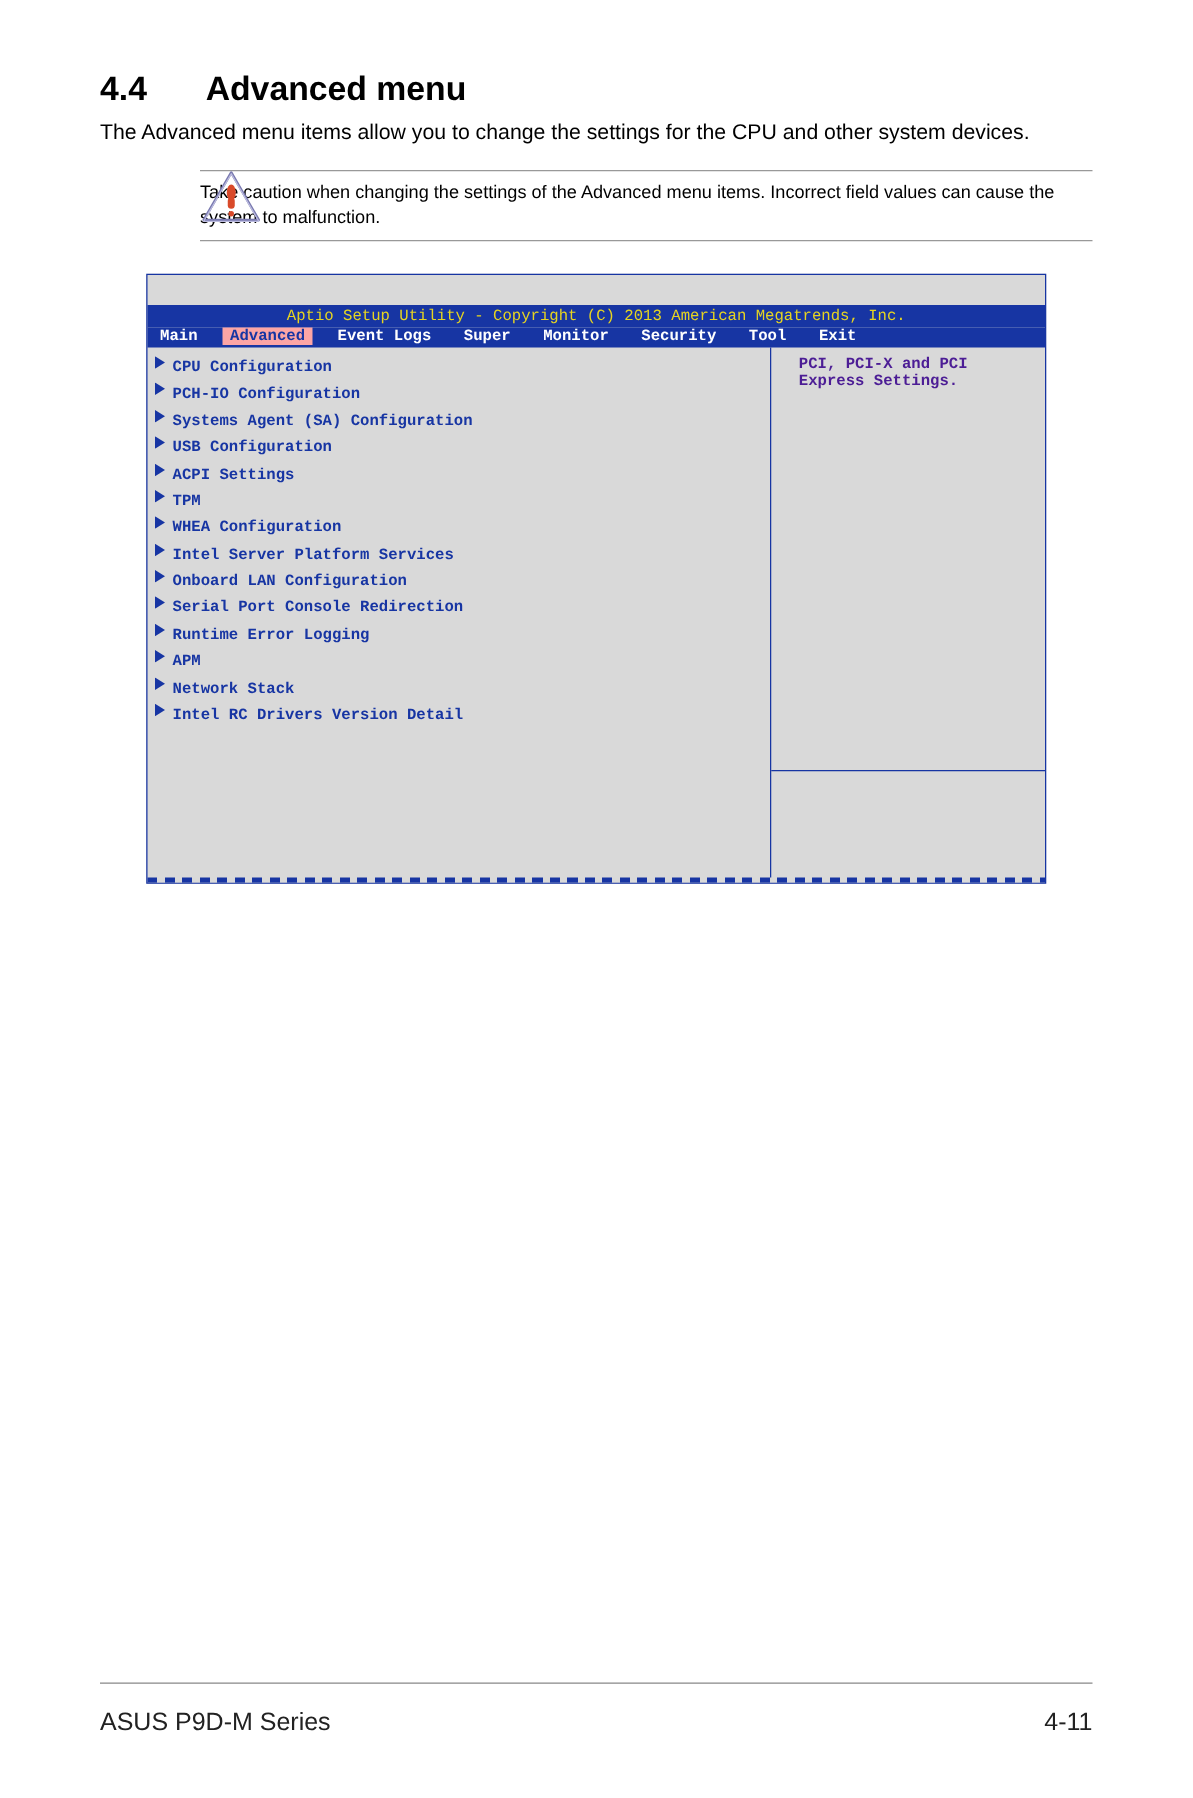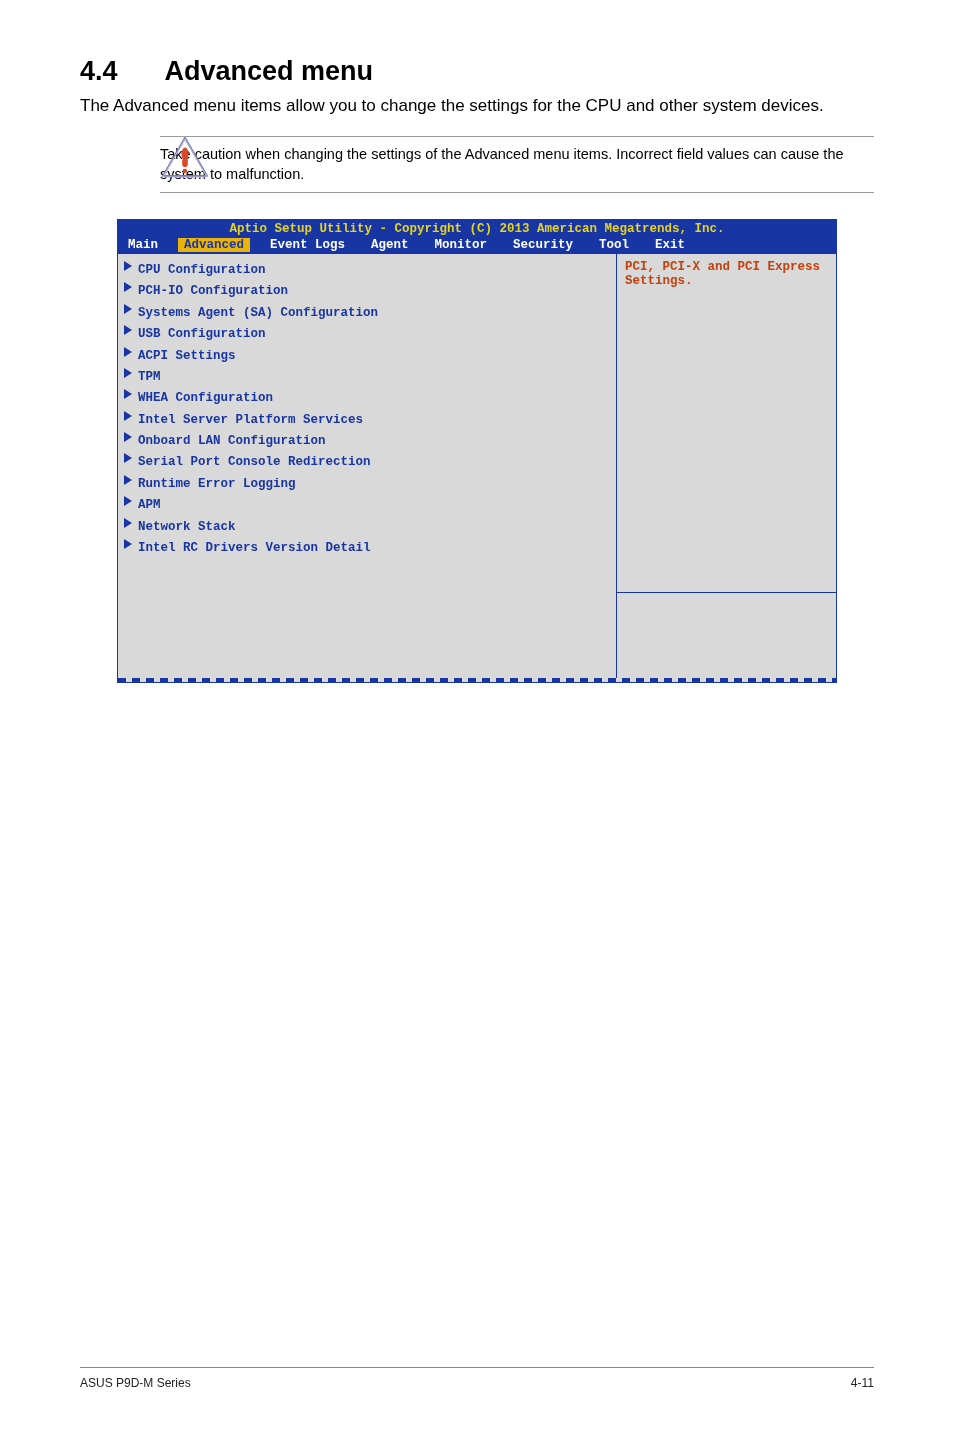--- a/index.html
+++ b/index.html
@@ -9,34 +9,34 @@
   .heading .num { display: inline-block; min-width: 78px; }
   .lead { font-size: 17px; line-height: 1.35; margin-bottom: 18px; }
 
   .caution-block { border-top: 1px solid #999; border-bottom: 1px solid #999; margin-left: 80px; margin-bottom: 26px; padding: 6px 0; display: flex; align-items: flex-start; gap: 14px; }
   .caution-icon { position: absolute; left: 80px; }
   .caution-text { font-size: 14.5px; line-height: 1.35; padding: 2px 0; }
   .caution-wrap { position: relative; }
   .caution-svg { width: 50px; height: 44px; }
 
   .bios { margin: 0 auto; width: 720px; border: 1px solid #1735a3; background: #d9d9d9; font-family: "Courier New", monospace; font-size: 12.5px; }
-  .bios-header { background: #1735a3; color: #e6d421; padding: 2px 6px; font-weight: bold; text-align: center; white-space: pre; }
+  .bios-header { background: #1735a3; color: #e6d421; padding: 2px 6px; font-weight: normal; text-align: center; white-space: pre; margin-top: 24px; }
   .bios-tabs { background: #1735a3; color: #fff; padding: 0 4px 2px 4px; font-weight: bold; display: flex; gap: 14px; }
   .bios-tabs span { padding: 0 6px; }
-  .bios-tabs .sel { background: #eab308; color: #1735a3; font-family: Liberation Mono, monospace; }
+  .bios-tabs .sel { background: #fca5a5; color: #1735a3; font-family: Liberation Mono, monospace; }
   .bios-body { display: flex; height: 424px; position: relative; }
   .bios-left { flex: 1; padding: 6px 6px; color: #1735a3; font-weight: bold; }
-  .bios-right { width: 220px; border-left: 1px solid #1735a3; padding: 6px 8px; color: #c2410c; font-weight: bold; position: relative; overflow: hidden; }
+  .bios-right { width: 220px; border-left: 1px solid #1735a3; padding: 6px 22px; color: #4c1d95; font-weight: bold; position: relative; overflow: hidden; }
   .bios-right-lower { position: absolute; left: -1px; right: 0; bottom: 0; height: 86px; border-top: 1px solid #1735a3; }
   .menu-row { display: flex; align-items: flex-start; gap: 6px; padding: 1px 0; line-height: 1.55; }
   .tri { width: 8px; flex: 0 0 8px; }
   .tri svg { display: block; }
   .bios-bottom-dash { height: 4px; background: repeating-linear-gradient(90deg, #1735a3 0 8px, #d9d9d9 8px 14px); }
 
-  .footer { position: absolute; left: 80px; right: 80px; bottom: 48px; border-top: 1px solid #888; padding-top: 8px; display: flex; justify-content: space-between; font-size: 12px; color: #222; }
+  .footer { position: absolute; left: 80px; right: 80px; bottom: 48px; border-top: 1px solid #888; padding-top: 20px; display: flex; justify-content: space-between; font-size: 20px; color: #222; }
 </style>
 </head>
 <body>
 
 <div class="page">
 
   <div class="heading">
     <span class="num">4.4</span>
     <span>Advanced menu</span>
   </div>
@@ -57,21 +57,21 @@
       <div class="caution-text">Take caution when changing the settings of the Advanced menu items. Incorrect field values can cause the system to malfunction.</div>
     </div>
   </div>
 
   <div class="bios">
     <div class="bios-header">Aptio Setup Utility - Copyright (C) 2013 American Megatrends, Inc.</div>
     <div class="bios-tabs">
       <span>Main</span>
       <span class="sel">Advanced</span>
       <span>Event Logs</span>
-      <span>Agent</span>
+      <span>Super</span>
       <span>Monitor</span>
       <span>Security</span>
       <span>Tool</span>
       <span>Exit</span>
     </div>
     <div class="bios-body">
       <div class="bios-left">
         <div class="menu-row">
           <span class="tri">
               <svg width="8" height="10">

